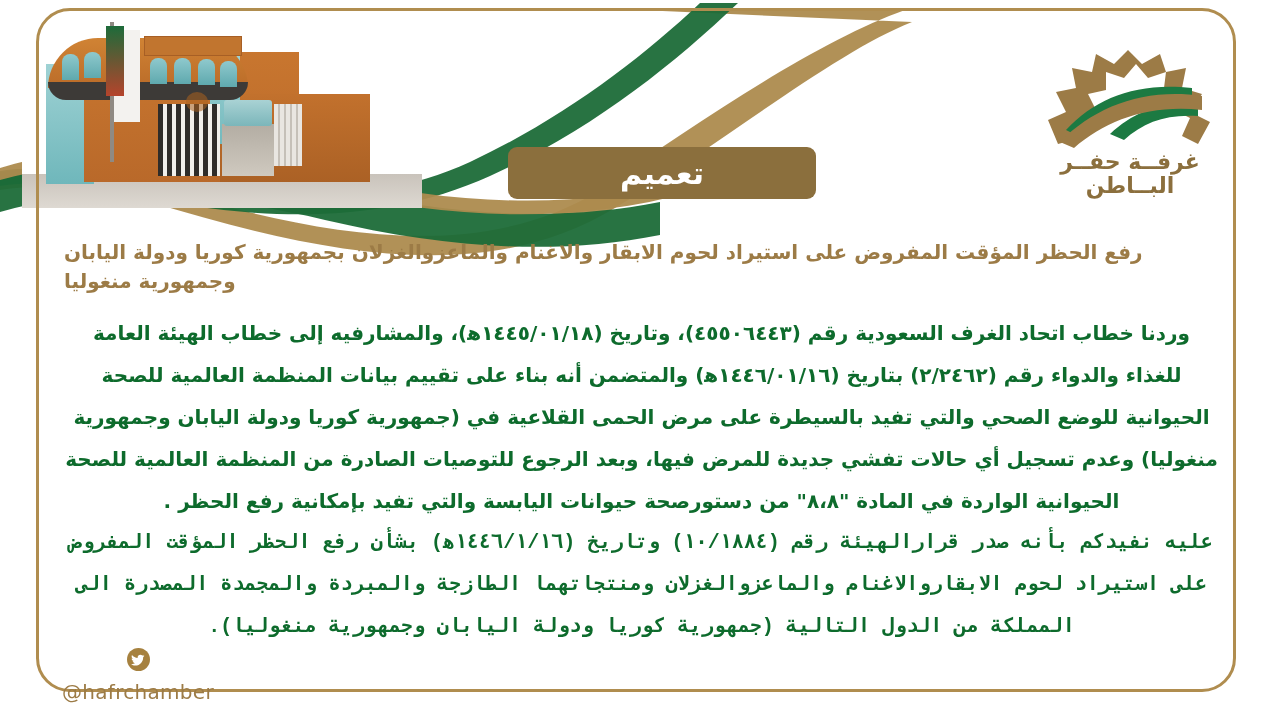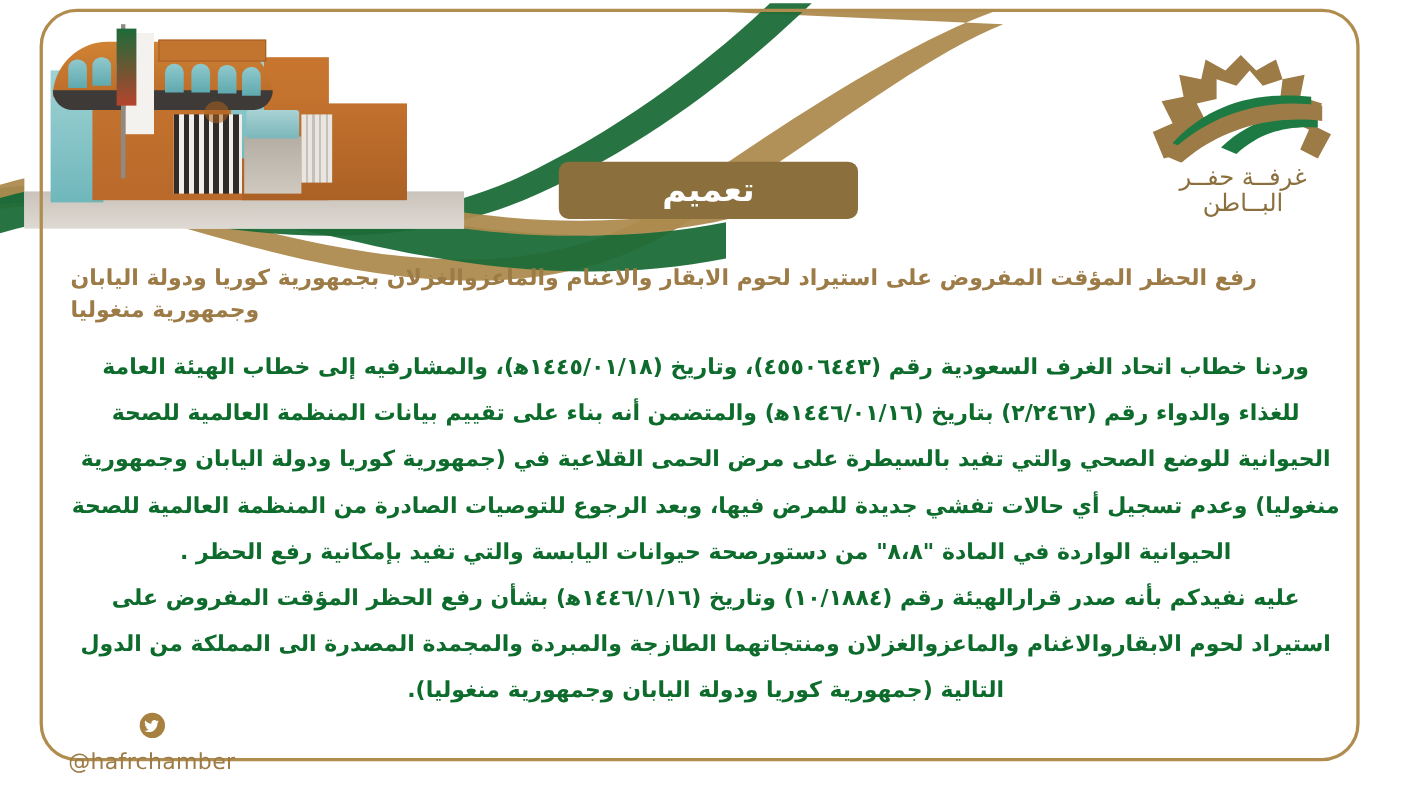--- a/index.html
+++ b/index.html
@@ -117,21 +117,21 @@
     position:absolute; left:164px; top:80px; width:22px; height:20px;
     background:#a9601f; border-radius:50%;
     opacity:.55;
   }
 
   
   .memo-badge {
     position: absolute;
     left: 508px;
     top: 147px;
-    width: 272px;
+    width: 308px;
     height: 52px;
     background: #8b6f3d;
     border-radius: 9px;
     color: #ffffff;
     font-size: 30px;
     font-weight: bold;
     display: flex;
     align-items: center;
     justify-content: center;
     letter-spacing: 1px;
@@ -143,21 +143,21 @@
     left: 1040px;
     top: 48px;
     width: 180px;
     height: 152px;
     text-align: center;
   }
   .logo-mark { position: relative; width: 180px; height: 100px; }
   .logo-ar {
     color: #8b6f3d;
     font-size: 22px;
-    font-weight: normal;
+    font-weight: bold;
     letter-spacing: 1px;
     line-height: 1.1;
     margin-top: 2px;
   }
   .logo-en {
     color: #1c7a42;
     font-size: 13px;
     font-weight: bold;
     letter-spacing: 1.6px;
     direction: ltr;
@@ -183,21 +183,21 @@
     top: 312px;
     width: 1155px;
     color: #0d6b2c;
     font-size: 20px;
     font-weight: bold;
     line-height: 42px;
     text-align: center;
     direction: rtl;
   }
   .body-text p { margin: 0; }
-  .para-2 { margin-top: 0 !important; }
+  .para-2 { margin-top: 0 !important; font-family: Liberation Mono, monospace; }
 
   
   .social {
     position: absolute;
     left: 62px;
     top: 648px;
     display: flex;
     align-items: center;
     gap: 9px;
     direction: ltr;

